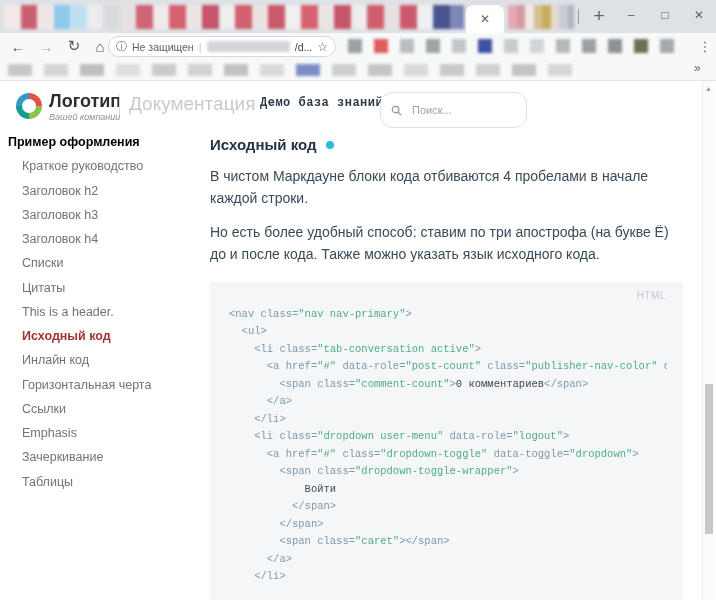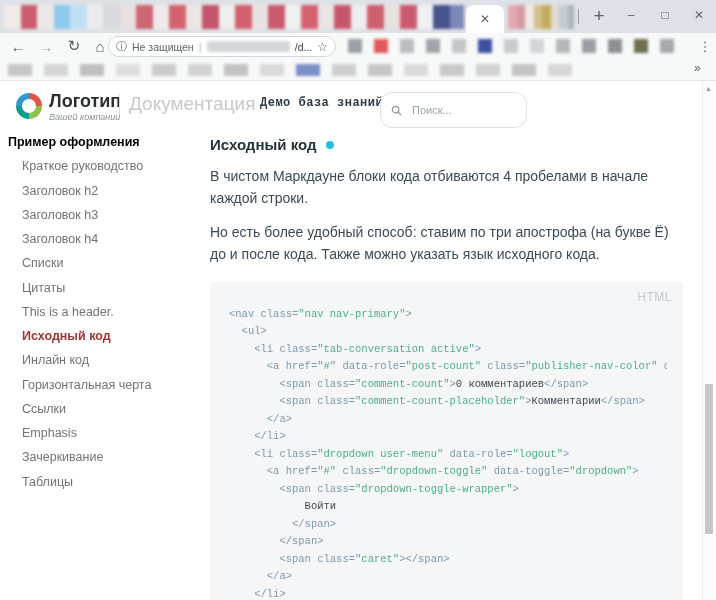--- a/index.html
+++ b/index.html
@@ -72,21 +72,21 @@
   .side-item.active { color:#9e3434; font-weight:bold; }
 
   
   #main { position:absolute; left:210px; top:49px; width:473px; }
   #article-title-row { display:flex; align-items:center; gap:10px; margin-top:6px; }
   #article-title { font-size:15px; font-weight:bold; color:#26333f; }
   #title-dot { width:8px; height:8px; border-radius:50%; background:#27bfe0; }
   #main p { font-size:14px; color:#3a4a58; line-height:1.55; margin-top:13px; }
   #codeblock { margin-top:16px; background:#f4f6f7; position:relative; padding:24px 16px 18px 19px;
                width:473px; height:400px; overflow:hidden; }
-  #code-lang { position:absolute; top:8px; right:11px; font-size:12px; color:#c3cad1; letter-spacing:0.5px; }
+  #code-lang { position:absolute; top:8px; right:17px; font-size:10px; color:#c3cad1; letter-spacing:0.5px; }
   .code-line { font-family:"Liberation Mono", monospace; font-size:10.5px; line-height:17.5px;
                white-space:pre; overflow:hidden; }
   .seg-g { color:#7f98ad; }
   .seg-s { color:#4fae85; }
   .seg-t { color:#3e4852; }
 
   
   #scrollbar { position:absolute; left:702px; top:0; width:12px; height:519px; background:#fcfcfc;
                border-left:1px solid #ededed; }
   #scroll-up { position:absolute; top:4px; left:2px; font-size:7px; color:#96999c; }
@@ -249,21 +249,20 @@
     <p>В чистом Маркдауне блоки кода отбиваются 4 пробелами в начале каждой строки.</p>
     <p>Но есть более удобный способ: ставим по три апострофа (на букве Ё) до и после кода. Также можно указать язык исходного кода.</p>
     <div id="codeblock">
       <span id="code-lang">HTML</span>
       <div id="code-lines">
           <div class="code-line"><span class="seg-g">&lt;nav class=</span><span class="seg-s">"nav nav-primary"</span><span class="seg-g">&gt;</span></div>
           <div class="code-line"><span class="seg-g">  &lt;ul&gt;</span></div>
           <div class="code-line"><span class="seg-g">    &lt;li class=</span><span class="seg-s">"tab-conversation active"</span><span class="seg-g">&gt;</span></div>
           <div class="code-line"><span class="seg-g">      &lt;a href=</span><span class="seg-s">"#"</span><span class="seg-g"> data-role=</span><span class="seg-s">"post-count"</span><span class="seg-g"> class=</span><span class="seg-s">"publisher-nav-color"</span><span class="seg-g"> data-toggle=</span></div>
           <div class="code-line"><span class="seg-g">        &lt;span class=</span><span class="seg-s">"comment-count"</span><span class="seg-g">&gt;</span><span class="seg-t">0 комментариев</span><span class="seg-g">&lt;/span&gt;</span></div>
-          <div class="code-line"><span class="seg-g">        &lt;span class=</span><span class="seg-s">"comment-count-placeholder"</span><span class="seg-g">&gt;</span><span class="seg-t">Комментарии</span><span class="seg-g">&lt;/span&gt;</span></div>
           <div class="code-line"><span class="seg-g">      &lt;/a&gt;</span></div>
           <div class="code-line"><span class="seg-g">    &lt;/li&gt;</span></div>
           <div class="code-line"><span class="seg-g">    &lt;li class=</span><span class="seg-s">"dropdown user-menu"</span><span class="seg-g"> data-role=</span><span class="seg-s">"logout"</span><span class="seg-g">&gt;</span></div>
           <div class="code-line"><span class="seg-g">      &lt;a href=</span><span class="seg-s">"#"</span><span class="seg-g"> class=</span><span class="seg-s">"dropdown-toggle"</span><span class="seg-g"> data-toggle=</span><span class="seg-s">"dropdown"</span><span class="seg-g">&gt;</span></div>
           <div class="code-line"><span class="seg-g">        &lt;span class=</span><span class="seg-s">"dropdown-toggle-wrapper"</span><span class="seg-g">&gt;</span></div>
           <div class="code-line"><span class="seg-t">            Войти</span></div>
           <div class="code-line"><span class="seg-g">          &lt;/span&gt;</span></div>
           <div class="code-line"><span class="seg-g">        &lt;/span&gt;</span></div>
           <div class="code-line"><span class="seg-g">        &lt;span class=</span><span class="seg-s">"caret"</span><span class="seg-g">&gt;&lt;/span&gt;</span></div>
           <div class="code-line"><span class="seg-g">      &lt;/a&gt;</span></div>

